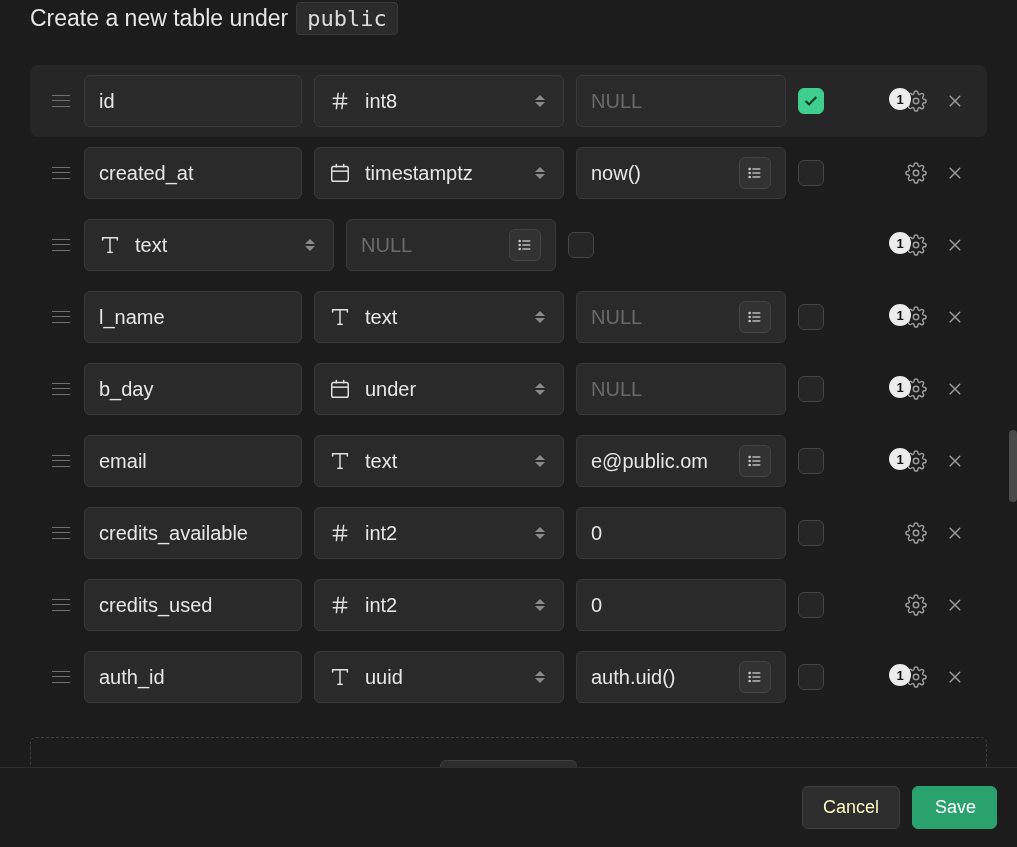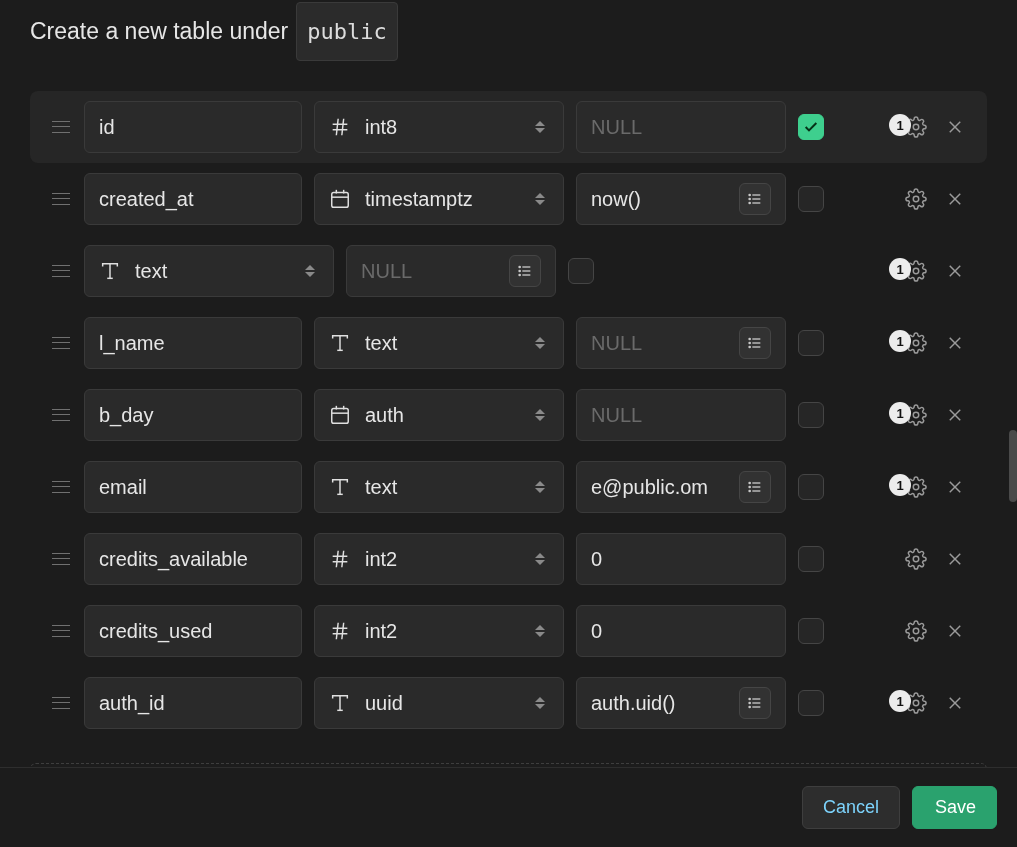--- a/index.html
+++ b/index.html
@@ -24,21 +24,21 @@
     gap: 8px;
     padding: 2px 30px 10px 30px;
     font-size: 23px;
     font-weight: 400;
   }
   .schema-pill {
     font-family: ui-monospace, Menlo, Consolas, monospace;
     background: #2b2b2b;
     border: 1px solid #3a3a3a;
     border-radius: 4px;
-    padding: 16px 10px;
+    padding: 3px 10px;
     font-size: 22px;
     color: #dcdcdc;
   }
   .body {
     flex: 1;
     overflow-y: auto;
     padding: 20px 30px 30px 30px;
   }
   .row {
     display: flex;
@@ -193,21 +193,21 @@
     padding: 18px 20px;
     background: #1c1c1c;
   }
   .btn {
     border-radius: 6px;
     padding: 10px 20px;
     font-size: 18px;
     cursor: pointer;
     border: 1px solid #3e3e3e;
   }
-  .btn-cancel { background: #2d2d2d; color: #7dd3fc; }
+  .btn-cancel { background: #2d2d2d; color: #fef9c3; }
   .btn-save { background: #2aa26e; border-color: #2aa26e; color: #fff; padding-left: 22px; }
   .scrollbar-indicator {
     position: absolute;
     right: 0; top: 430px;
     width: 8px; height: 72px;
     background: #4a4a4a;
     border-radius: 4px;
   }
 </style>
 </head>
@@ -435,21 +435,21 @@
     <div class="field name-field">
       <input value="b_day" style="">
     </div>
 
     <div class="field type-field">
       <span class="type-icon">
         <svg viewBox="0 0 24 24">
                 <use href="#i-calendar"></use>
               </svg>
       </span>
-      <span>auth</span>
+      <span>under</span>
       <div class="stepper">
               <span class="up"></span>
               <span class="dn"></span>
             </div>
     </div>
 
     <div class="field default-field">
       <span class="val nullph">NULL</span>
 
     </div>

